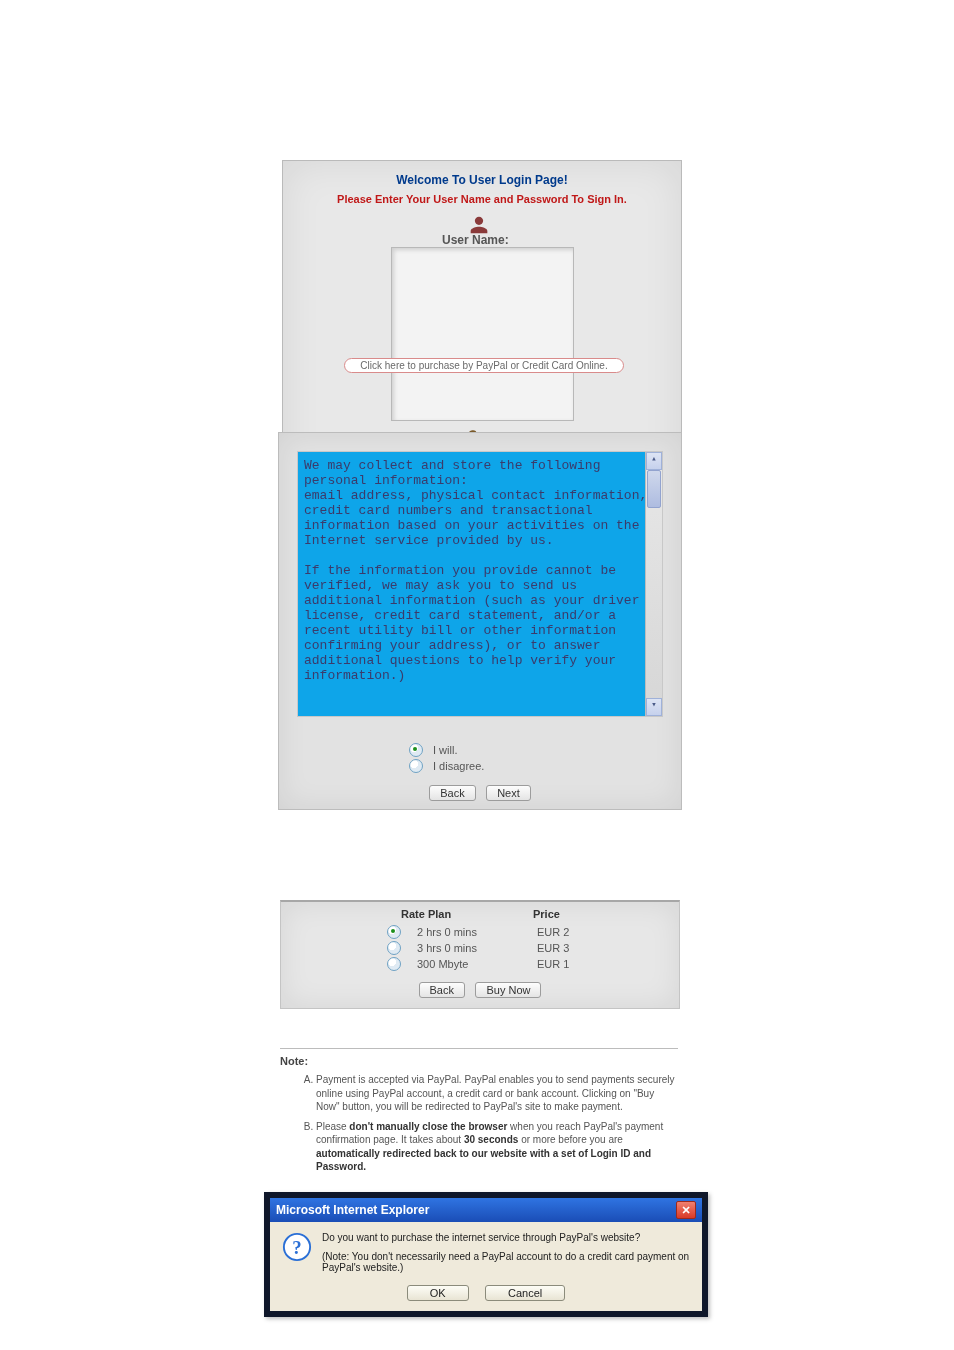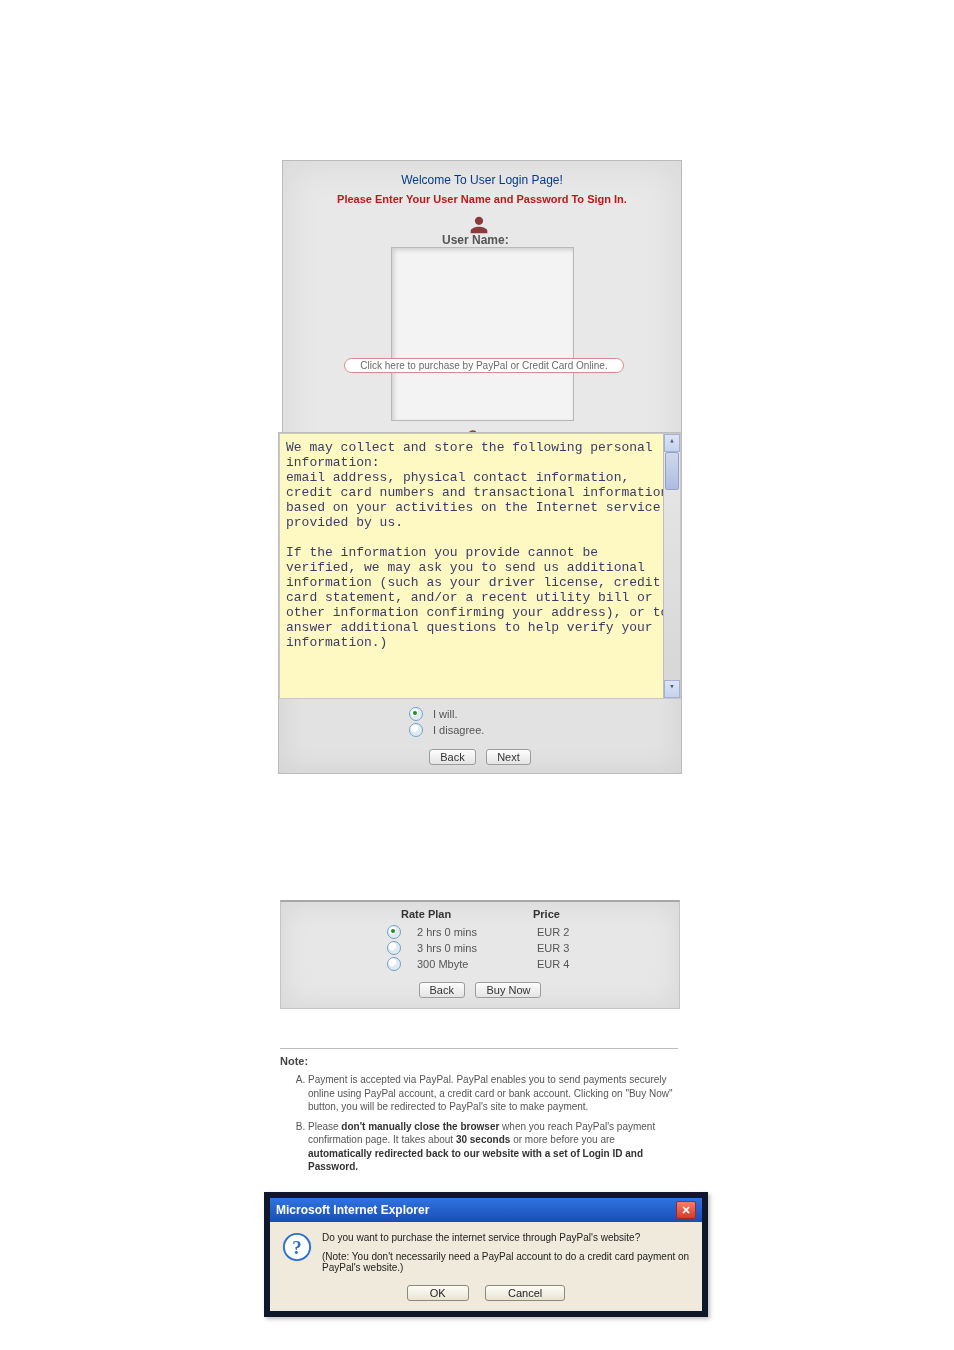--- a/index.html
+++ b/index.html
@@ -5,21 +5,21 @@
   html,body{margin:0;padding:0;background:#fff;font-family:Verdana,Geneva,sans-serif;}
   .page{width:954px;min-height:1350px;position:relative;}
   
   .login-box{
     position:absolute;left:282px;top:160px;width:398px;
     background:#e8e8e8;
     border:1px solid #bababa;
     box-shadow:inset 0 0 40px rgba(0,0,0,.08);
   }
   .login-head{padding:12px 6px 4px;text-align:center;}
-  .login-title{font-size:12px;font-weight:normal;color:#003a8c;}
+  .login-title{font-size:12px;font-weight:bold;color:#003a8c;}
   .login-sub{font-size:11px;font-weight:bold;color:#c01818;margin-top:6px;}
   .login-row{display:flex;align-items:center;margin:6px 12px;flex-direction:column;}
   .login-icon{width:22px;height:22px;margin-right:8px;display:inline-block;}
   .login-label{font-size:12px;color:#555;font-weight:bold;width:80px;}
   .login-input{flex:0 0 170px;height:18px;border:1px solid #b8b8b8;background:#f3f3f3;box-shadow:inset 2px 2px 4px rgba(0,0,0,.15);}
   .dash-sep{border-top:1px dashed #bdbdbd;margin:8px 6px 4px;}
   .login-btn-row{display:flex;justify-content:center;gap:10px;padding:4px 0 10px;background:linear-gradient(#dcdcdc,#e6e6e6);}
   .pill-btn{
     display:inline-flex;align-items:center;gap:4px;
     font-size:11px;color:#fff;
@@ -37,22 +37,22 @@
   
   .icon-user{width:18px;height:18px;}
   .icon-user svg,.icon-key svg{display:block;}
   
   .agree-box{
     position:absolute;left:278px;top:432px;width:402px;
     background:#e2e2e2;border:1px solid #bcbcbc;
     box-shadow:inset 0 0 30px rgba(0,0,0,.08);
   }
   .agree-text{
-    margin:0;height:252px;padding:6px 6px 6px 6px;
-    background:#fef9c3;border:1px solid #c8c8c8;
+    margin:18px;height:252px;padding:6px 6px 6px 6px;
+    background:#0ea5e9;border:1px solid #c8c8c8;
     font-family:"Courier New",monospace;font-size:13px;color:#3b3b6b;
     overflow:hidden;position:relative;
   }
   .agree-scroll{position:absolute;right:0;top:0;width:16px;height:100%;
     background:linear-gradient(#e8e8e8,#d6d6d6);border-left:1px solid #bcbcbc;}
   .agree-scroll .thumb{position:absolute;left:1px;right:1px;top:18px;height:36px;background:linear-gradient(#cfd8ec,#aebce0);border:1px solid #92a3cf;border-radius:2px;}
   .agree-scroll .arrow{position:absolute;left:0;right:0;height:16px;background:linear-gradient(#dde4f4,#c6d1ec);border:1px solid #9fb1d9;font-size:9px;text-align:center;color:#4a5a88;}
   .agree-scroll .arrow.up{top:0;}
   .agree-scroll .arrow.dn{bottom:0;}
   .agree-radios{padding:6px 0 4px 130px;font-size:11px;color:#555;}
@@ -82,21 +82,21 @@
   .rate-row .c2{width:120px;}
   .rate-row .c3{width:120px;}
   .rate-btn-row{text-align:center;padding:8px 0 10px;}
   .rate-btn-row .xp-btn{margin:0 3px;}
   
   .note-block{
     position:absolute;left:280px;top:1046px;width:398px;
     font-size:10px;color:#555;
   }
   .note-block .hd{font-weight:bold;font-size:11px;color:#444;margin:6px 0;}
-  .note-block ol{margin:0 0 0 28px;padding:0;}
+  .note-block ol{margin:0 0 0 36px;padding:0;}
   .note-block li{margin-bottom:6px;line-height:1.35;}
   .note-block b{color:#333;}
   .note-sep{border-top:1px solid #bcbcbc;margin-top:2px;}
   
   .ie-dialog{
     position:absolute;left:264px;top:1192px;width:432px;
     border:6px solid #0f172a;background:#efeadb;
     box-shadow:2px 2px 4px rgba(0,0,0,.25);
   }
   .ie-title{
@@ -204,21 +204,21 @@
           <span class="xp-radio"></span>
         </span>
       <span class="c2">3 hrs 0 mins</span>
       <span class="c3">EUR 3</span>
     </div>
     <div class="rate-row">
       <span class="c1">
           <span class="xp-radio"></span>
         </span>
       <span class="c2">300 Mbyte</span>
-      <span class="c3">EUR 4</span>
+      <span class="c3">EUR 1</span>
     </div>
     <div class="rate-btn-row">
       <span class="xp-btn">Back</span>
       <span class="xp-btn">Buy Now</span>
     </div>
   </div>
 
   <div class="note-block">
     <div class="note-sep"></div>
     <div class="hd">Note:</div>

